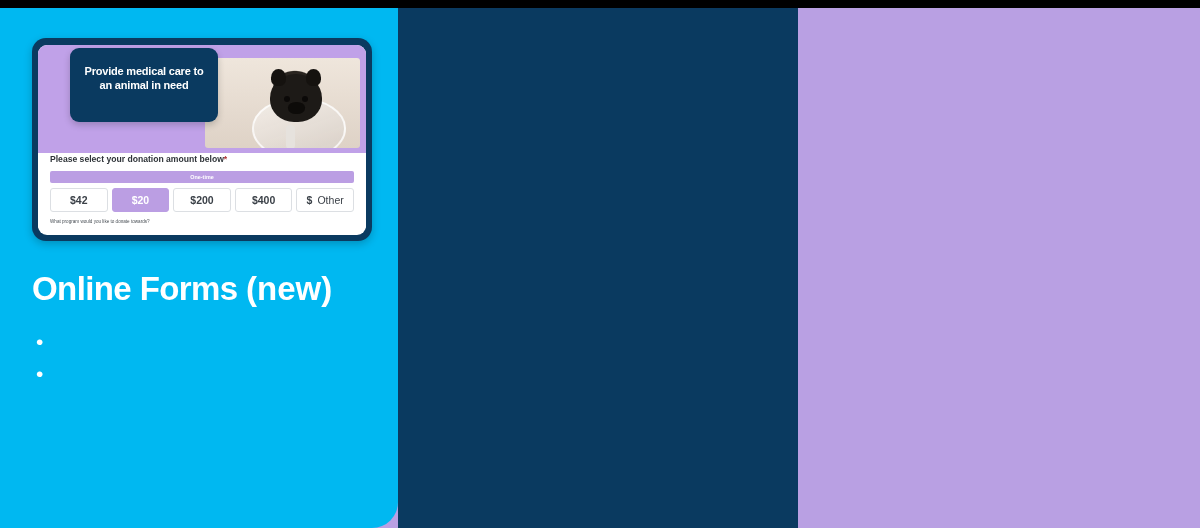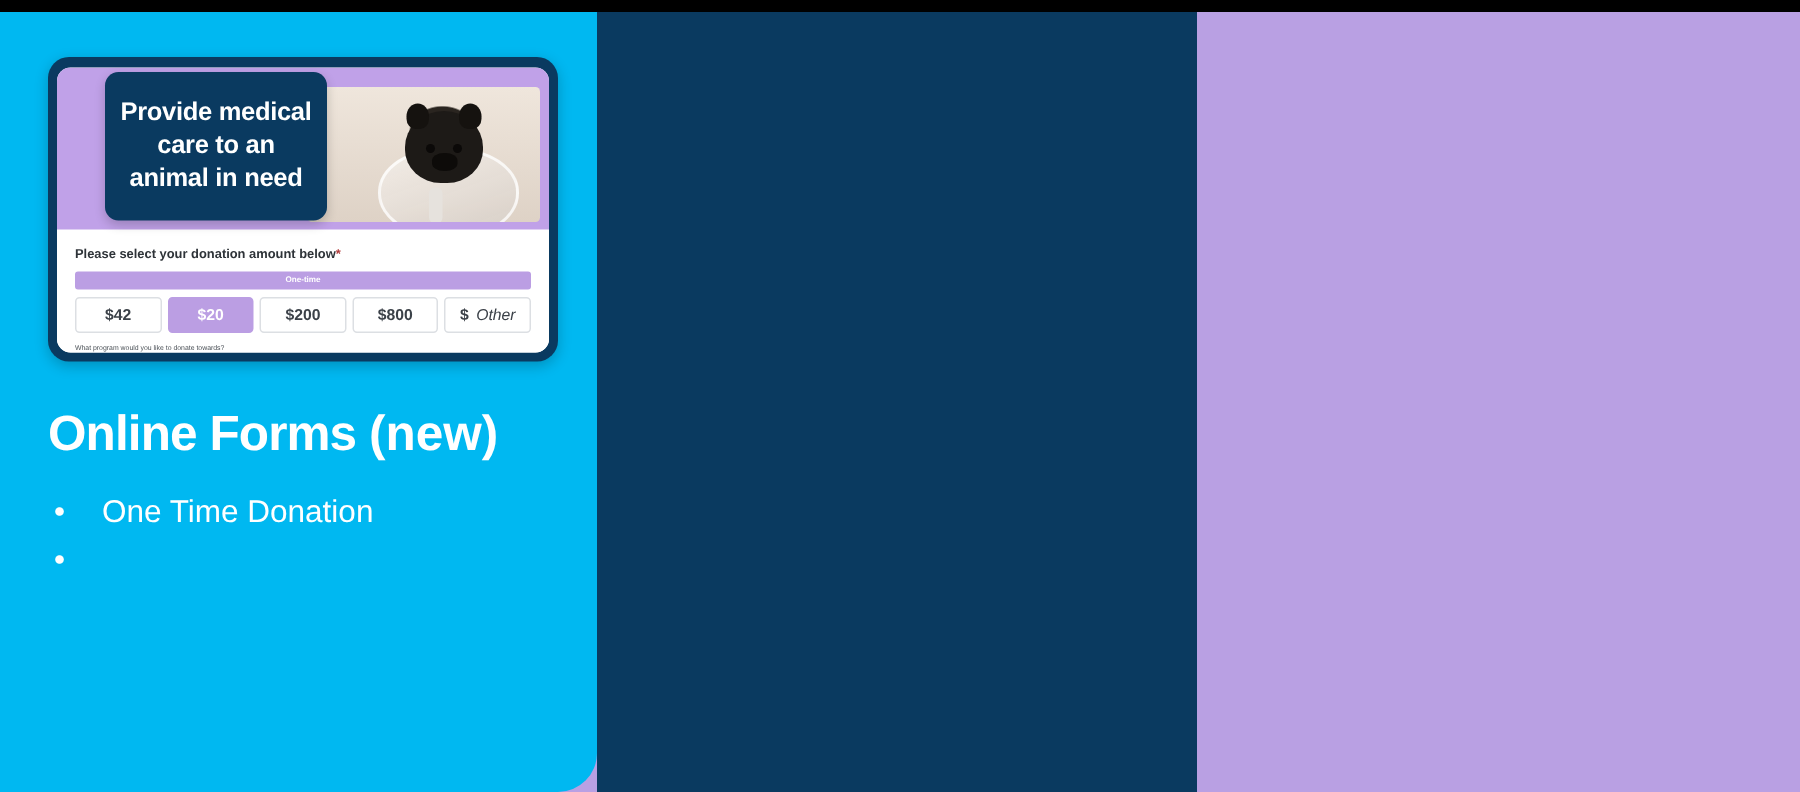--- a/index.html
+++ b/index.html
@@ -50,42 +50,42 @@
   .pug-cone {
     position: absolute; left: 30%; top: 44%; width: 94px; height: 62px;
     border-radius: 50% 50% 52% 52%;
     background: linear-gradient(160deg, rgba(244,238,232,.93), rgba(214,206,198,.9));
     border: 2px solid rgba(255,255,255,.75);
   }
   .pug-tube { position: absolute; left: 52%; top: 74%; width: 9px; height: 24px; background: #e6e2dd; border-radius: 4px; }
   .c1-callout {
     position: absolute; left: 32px; top: 3px; width: 148px;
     background: #0a3a60; color: #fff; border-radius: 9px;
-    padding: 16px 10px 17px; text-align: center;
-    font-weight: bold; font-size: 17px; line-height: 1.3; letter-spacing: -.2px;
+    padding: 16px 10px 29px; text-align: center;
+    font-weight: bold; font-size: 11px; line-height: 1.3; letter-spacing: -.2px;
     box-shadow: 0 3px 7px rgba(0,0,0,.2);
   }
-  .c1-body { padding: 11px 12px 4px; background: #fff; }
+  .c1-body { padding: 1px 12px 4px; background: #fff; }
   .c1-prompt { font-size: 8.6px; color: #2e3338; font-weight: bold; margin-bottom: 7px; }
   .c1-prompt .req { color: #b03a3a; }
   .c1-onetime {
     height: 12px; background: #bb9ee3; border-radius: 2px; color: #fff;
     font-size: 5.4px; font-weight: bold; display: flex; align-items: center; justify-content: center;
     margin-bottom: 5px;
   }
   .c1-amounts { display: flex; gap: 4px; }
   .amt {
     flex: 1; height: 24px; border: 1px solid #dcdfe3; border-radius: 3px;
     display: flex; align-items: center; justify-content: center;
     font-size: 10.5px; font-weight: bold; color: #3b4148; background: #fff;
   }
   .amt.sel { background: #bb9ee3; border-color: #bb9ee3; color: #fff; }
   .amt.other { gap: 5px; }
   .amt.other .dollar { font-weight: bold; }
-  .amt.other .lbl { font-weight: normal; color: #3b4148; font-style: italic; }
+  .amt.other .lbl { font-weight: normal; color: #3b4148; }
   .c1-sub { font-size: 4.6px; color: #4a5056; margin-top: 7px; }
 
   
   .card2 {
     position: absolute; left: 432px; top: 31px; width: 336px; height: 202px;
     background: #fff; border-radius: 12px; overflow: hidden;
     box-shadow: 0 3px 9px rgba(0,0,0,.25);
   }
   .perf { position: absolute; top: 0; width: 52px; height: 100%; background: #fff; }
   .perf.left  { left: 0; }
@@ -154,40 +154,39 @@
           </div>
           <div class="c1-callout">Provide medical care to an animal in need</div>
         </div>
         <div class="c1-body">
           <div class="c1-prompt"><span>Please select your donation amount below</span><span class="req">*</span></div>
           <div class="c1-onetime">One-time</div>
           <div class="c1-amounts">
             <div class="amt">$42</div>
             <div class="amt sel">$20</div>
             <div class="amt">$200</div>
-            <div class="amt">$800</div>
+            <div class="amt">$400</div>
             <div class="amt other">
               <span class="dollar">$</span>
               <span class="lbl">Other</span>
             </div>
           </div>
           <div class="c1-sub">What program would you like to donate towards?</div>
 
         </div>
       </div>
     </div>
 
     <div class="heading h1">
       <span>Online Forms</span>
       <span class="light">(new)</span>
     </div>
     <ul class="bullets b1">
       <li>
           <span class="dot">•</span>
-          <span>One Time Donation</span>
         </li>
       <li>
           <span class="dot">•</span>
         </li>
     </ul>
   </div>
 
   <div class="panel panel-navy">
     <div class="card2">
       <div class="perf left" id="perfL">

